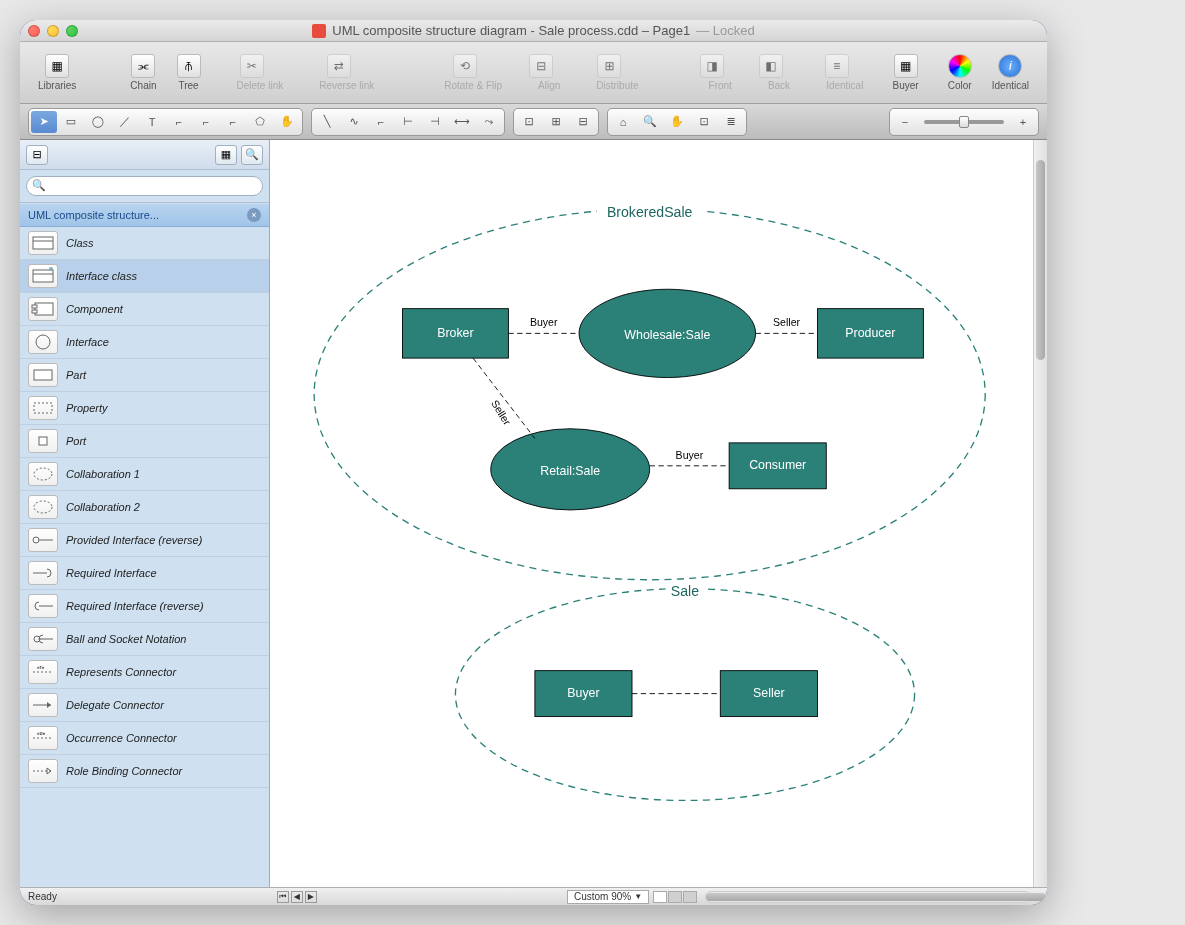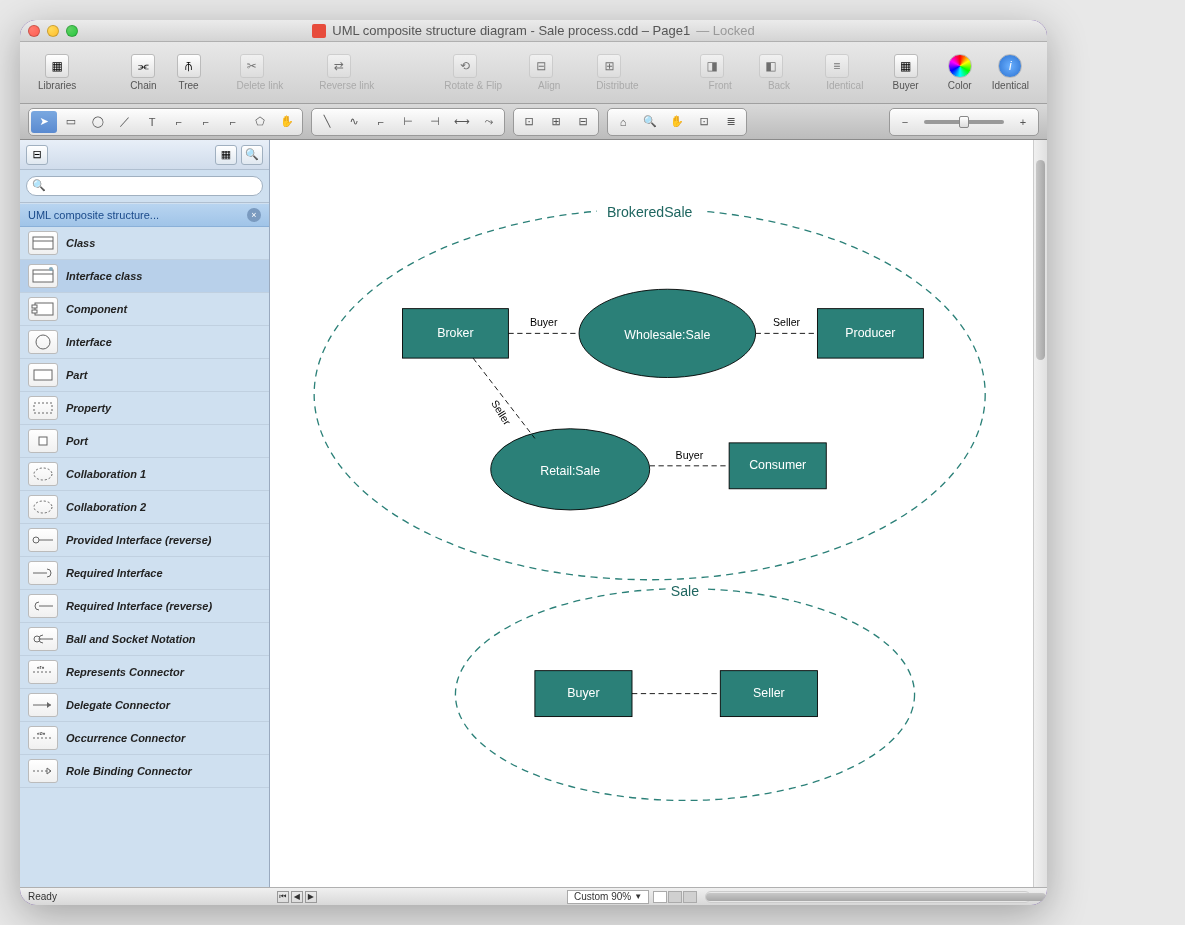--- a/index.html
+++ b/index.html
@@ -37,21 +37,21 @@
 .search-row input { width: 100%; height: 20px; border-radius: 10px; border: 1px solid #a0b0c0; padding: 0 22px 0 22px; font-size: 11px; background: #fff; }
 .search-wrap { position: relative; }
 .search-wrap .mag { position: absolute; left: 6px; top: 3px; font-size: 11px; color: #888; }
 .lib-title { background: linear-gradient(#b8d4f0,#a0c4e8); padding: 4px 8px; font-size: 11px; color: #1a4a8a; border-top: 1px solid #d0e0f0; border-bottom: 1px solid #8ab0d8; display: flex; align-items: center; justify-content: space-between; gap: 9px; }
 .lib-title .close { width: 14px; height: 14px; background: #7a9abf; border-radius: 50%; color: #fff; display: flex; align-items: center; justify-content: center; font-size: 9px; cursor: pointer; }
 .shape-list { overflow-y: auto; flex: 1; }
 .shape-item { display: flex; align-items: center; gap: 8px; padding: 4px 8px; border-bottom: 1px solid #c0d0e0; cursor: pointer; }
 .shape-item.selected { background: #b8d0ea; }
 .shape-preview { width: 30px; height: 24px; background: linear-gradient(#fff,#f0f0f0); border: 1px solid #bbb; border-radius: 3px; display: flex; align-items: center; justify-content: center; flex-shrink: 0; }
 .shape-preview svg { overflow: visible; }
-.shape-name { font-size: 11px; font-style: italic; font-weight: bold; color: #222; }
+.shape-name { font-size: 11px; font-style: italic; font-weight: normal; color: #222; }
 .canvas-area { flex: 1; background: #fff; position: relative; overflow: hidden; }
 .canvas-area .scrollbar-v { position: absolute; right: 0; top: 0; bottom: 0; width: 14px; background: linear-gradient(90deg,#f0f0f0,#e0e0e0); border-left: 1px solid #ccc; }
 .canvas-area .scrollbar-v .thumb { position: absolute; left: 2px; right: 2px; top: 20px; height: 200px; background: linear-gradient(90deg,#c8c8c8,#a8a8a8); border-radius: 5px; }
 .canvas-svg { width: 100%; height: 100%; }
 .statusbar { height: 18px; background: linear-gradient(#f0f0f0,#d8d8d8); border-top: 1px solid #b0b0b0; display: flex; align-items: center; font-size: 10px; color: #333; padding: 0 8px; }
 .statusbar .zoom-box { margin-left: 250px; border: 1px solid #aaa; background: #fff; padding: 0 6px; height: 14px; display: flex; align-items: center; gap: 3px; }
 .statusbar .hscroll { flex: 1; margin: 0 8px; height: 12px; background: #e8e8e8; border: 1px solid #ccc; border-radius: 6px; position: relative; }
 .statusbar .hscroll .hthumb { position: absolute; left: 0; width: 340px; top: 1px; bottom: 1px; background: linear-gradient(#c8c8c8,#a8a8a8); border-radius: 5px; }
 .page-tabs { display: flex; gap: 1px; margin-left: 4px; }
 .page-tabs .ptab { width: 14px; height: 12px; background: #d0d0d0; border: 1px solid #aaa; }

